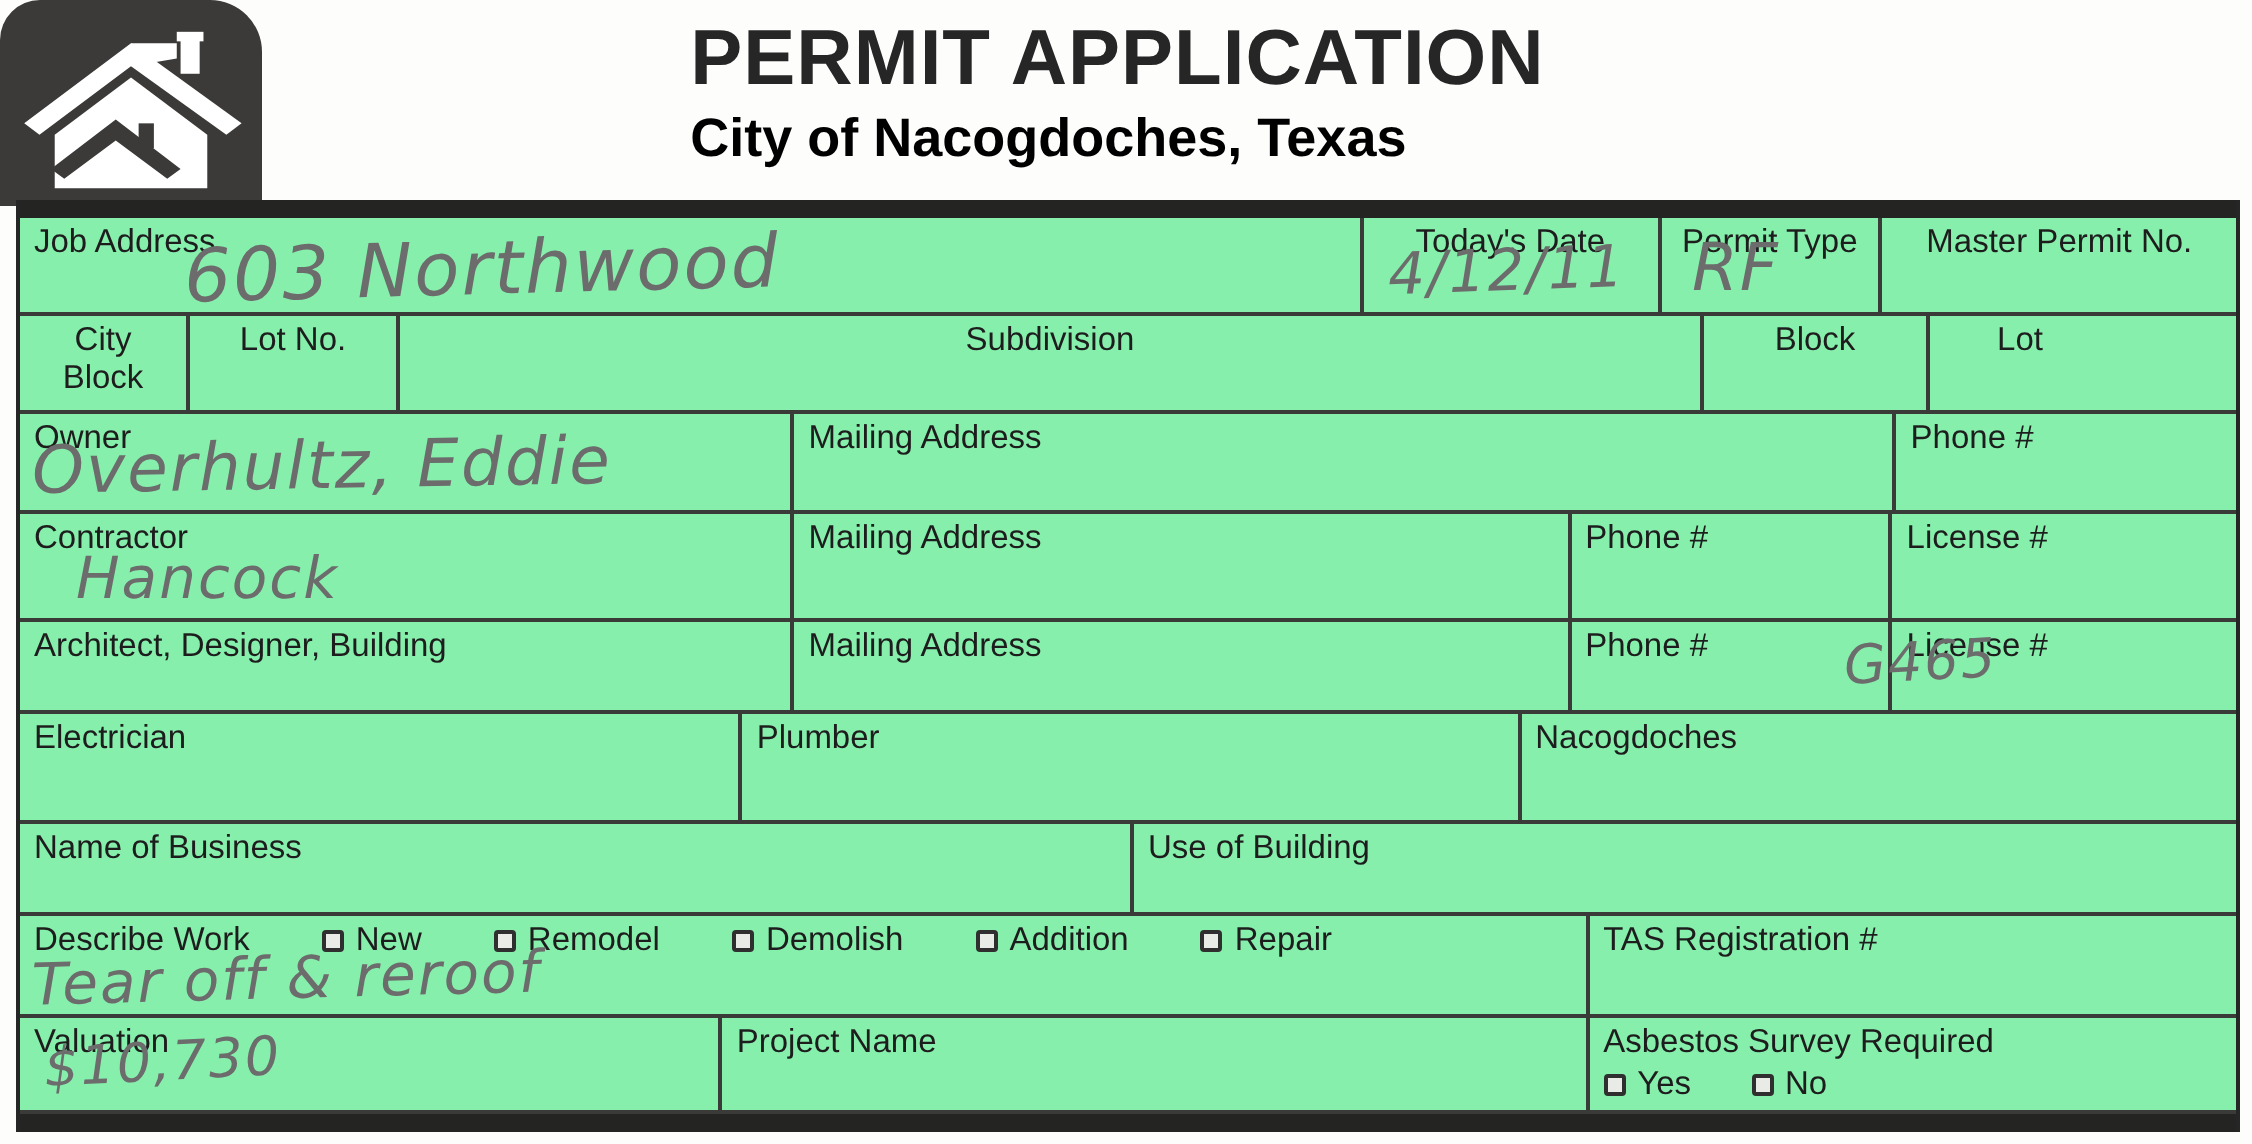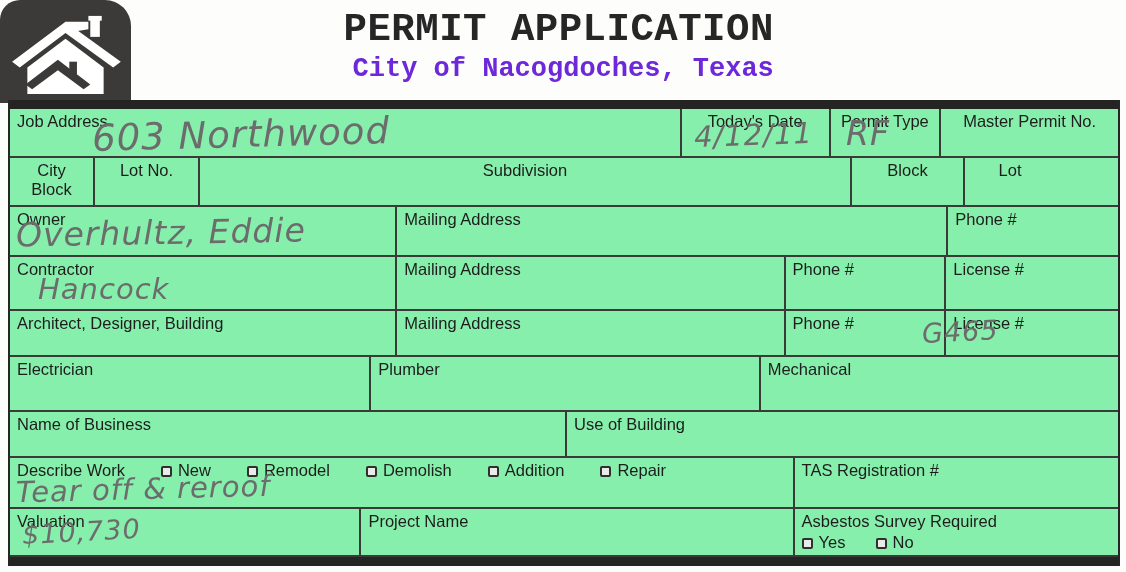--- a/index.html
+++ b/index.html
@@ -4,23 +4,23 @@
 <style>
   * { margin:0; padding:0; box-sizing:border-box; }
   body { background:#ffffff; font-family:"Liberation Sans", sans-serif; }
   .page { position:relative; width:1126px; height:572px; background:#fdfdfc; overflow:hidden; }
 
   
   .logo-tab { position:absolute; left:0; top:0; width:131px; height:103px;
     background:#3b3a38; border-radius:20px 26px 0 0; }
   .logo-tab svg { position:absolute; left:8px; top:14px; }
   .title-wrap { position:absolute; left:50%; top:8px; transform:translateX(-51%);
-    text-align:right; white-space:nowrap;font-family:Liberation Mono, monospace; }
+    text-align:left; white-space:nowrap; }
   .title { font-size:39px; font-weight:bold; color:#262626; letter-spacing:0.5px; }
-  .subtitle { font-size:27px; font-weight:bold; color:#6d28d9; margin-top:2px; }
+  .subtitle { font-size:27px; font-weight:bold; color:#000000; margin-top:2px; }
 
   
   .form { position:absolute; left:8px; top:100px; width:1112px;
     border-left:2px solid #262626; border-right:2px solid #262626; }
   .bar { height:9px; background:#242422; }
   .row { display:flex; background:#86efac; border-bottom:2px solid #3a3a38; }
   .row:last-of-type { border-bottom:none; }
   .cell { border-right:2px solid #3a3a38; padding:3px 7px; font-size:16.5px;
     color:#1d1d1d; overflow:hidden; }
   .cell:last-child { border-right:none; }
@@ -154,21 +154,21 @@
     </div>
 
     <div class="row r6">
       <div class="cell" style="width:362px">
         <span class="lbl">Electrician</span>
       </div>
       <div class="cell" style="width:390px">
         <span class="lbl">Plumber</span>
       </div>
       <div class="cell" style="width:358px">
-        <span class="lbl">Mechanical</span>
+        <span class="lbl">Nacogdoches</span>
       </div>
     </div>
 
     <div class="row r7">
       <div class="cell" style="width:558px">
         <span class="lbl">Name of Business</span>
       </div>
       <div class="cell" style="width:552px">
         <span class="lbl">Use of Building</span>
       </div>

